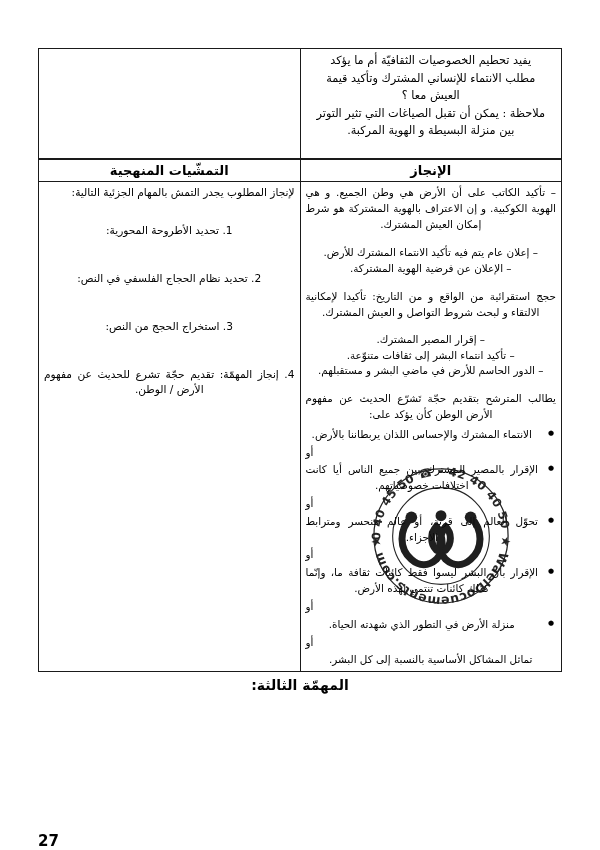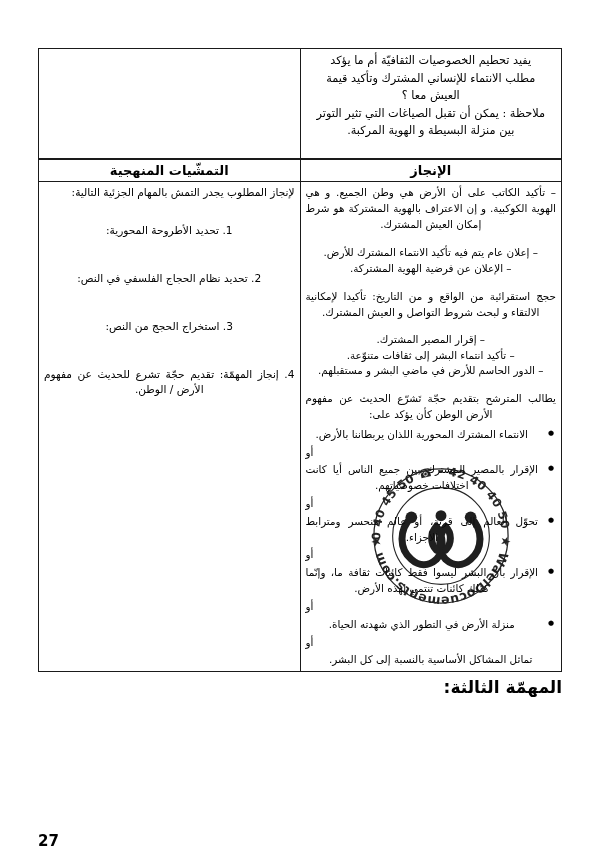--- a/index.html
+++ b/index.html
@@ -146,23 +146,23 @@
     text-align: center;
     margin-top: 1px;
   }
 
   
   .task3 {
     direction: rtl;
     margin-top: 5px;
   }
   .task3 .t3-title {
-    font-size: 17px;
-    font-weight: bold;
-    text-align: right;
+    font-size: 14px;
+    font-weight: bold;
+    text-align: center;
     margin: 0 0 2px 0;
   }
   .task3 .t3-body {
     font-size: 13px;
     font-weight: bold;
     line-height: 1.5;
     text-align: justify;
     text-align-last: left;
     margin: 0;
   }
@@ -232,21 +232,21 @@
 
           <div class="dashlines">
             <p>– إقرار المصير المشترك.</p>
             <p>– تأكيد انتماء البشر إلى ثقافات متنوّعة.</p>
             <p>– الدور الحاسم للأرض في ماضي البشر و مستقبلهم.</p>
           </div>
 
           <p class="intro">يطالب المترشح بتقديم حجّة تَشرّع الحديث عن مفهوم الأرض الوطن كأن يؤكد على:</p>
 
           <ul class="bullets">
-            <li class="bullet">الانتماء المشترك المحورية اللذان يربطاننا بالأرض.</li>
+            <li class="bullet">الانتماء المشترك والإحساس اللذان يربطاننا بالأرض.</li>
             <li class="orline">أو</li>
             <li class="bullet">الإقرار بالمصير المشترك بين جميع الناس أيا كانت اختلافات خصوصياتهم.</li>
             <li class="orline">أو</li>
             <li class="bullet">تحوّل العالم إلى قرية، أو عالم منحسر ومترابط الأجزاء.</li>
             <li class="orline">أو</li>
             <li class="bullet">الإقرار بأنّ البشر ليسوا فقط كائنات ثقافة ما، وإنّما كذلك كائنات تنتمي لهذه الأرض.</li>
             <li class="orline">أو</li>
             <li class="bullet">منزلة الأرض في التطور الذي شهدته الحياة.</li>
             <li class="orline">أو</li>
           </ul>

